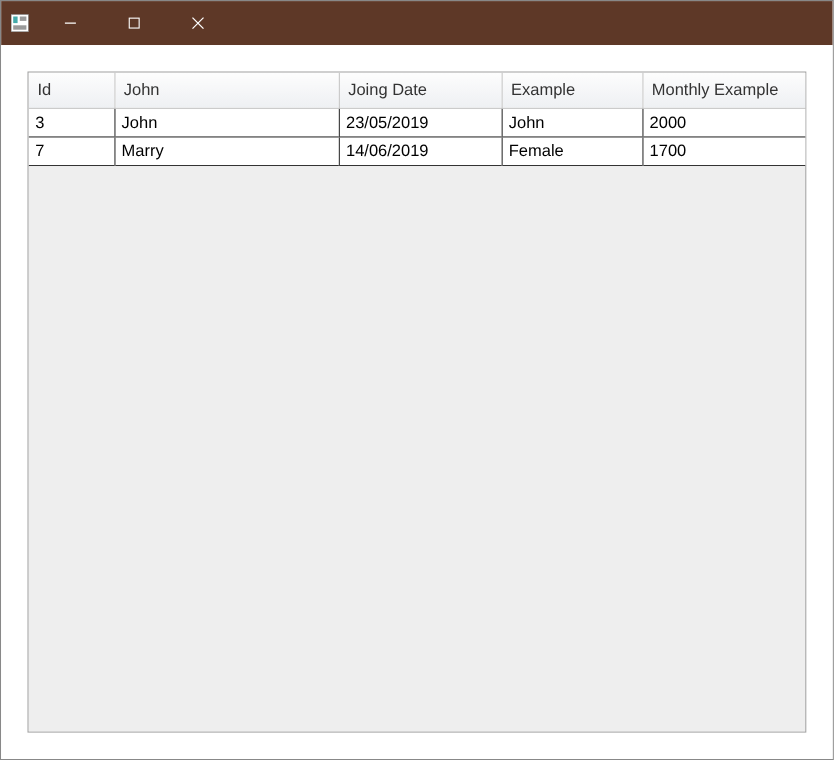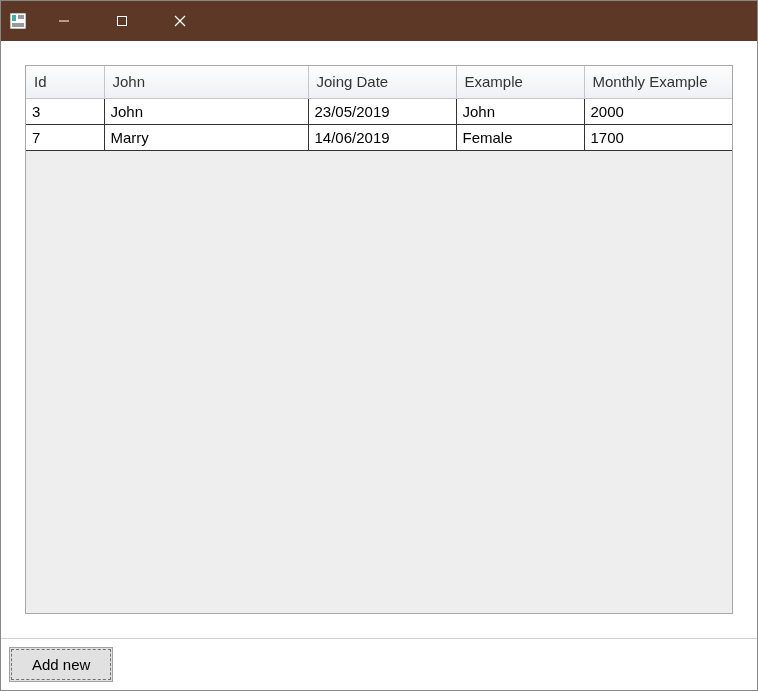--- a/index.html
+++ b/index.html
@@ -196,16 +196,13 @@
           <td>Marry</td>
           <td>14/06/2019</td>
           <td>Female</td>
           <td>1700</td>
           <td class="filler"></td>
         </tr>
       </tbody>
     </table>
     <div class="grid-remainder"></div>
   </div>
-  <div class="bottom-bar">
-    <button class="add-btn">Add new</button>
-  </div>
 </div>
 
 </body></html>

